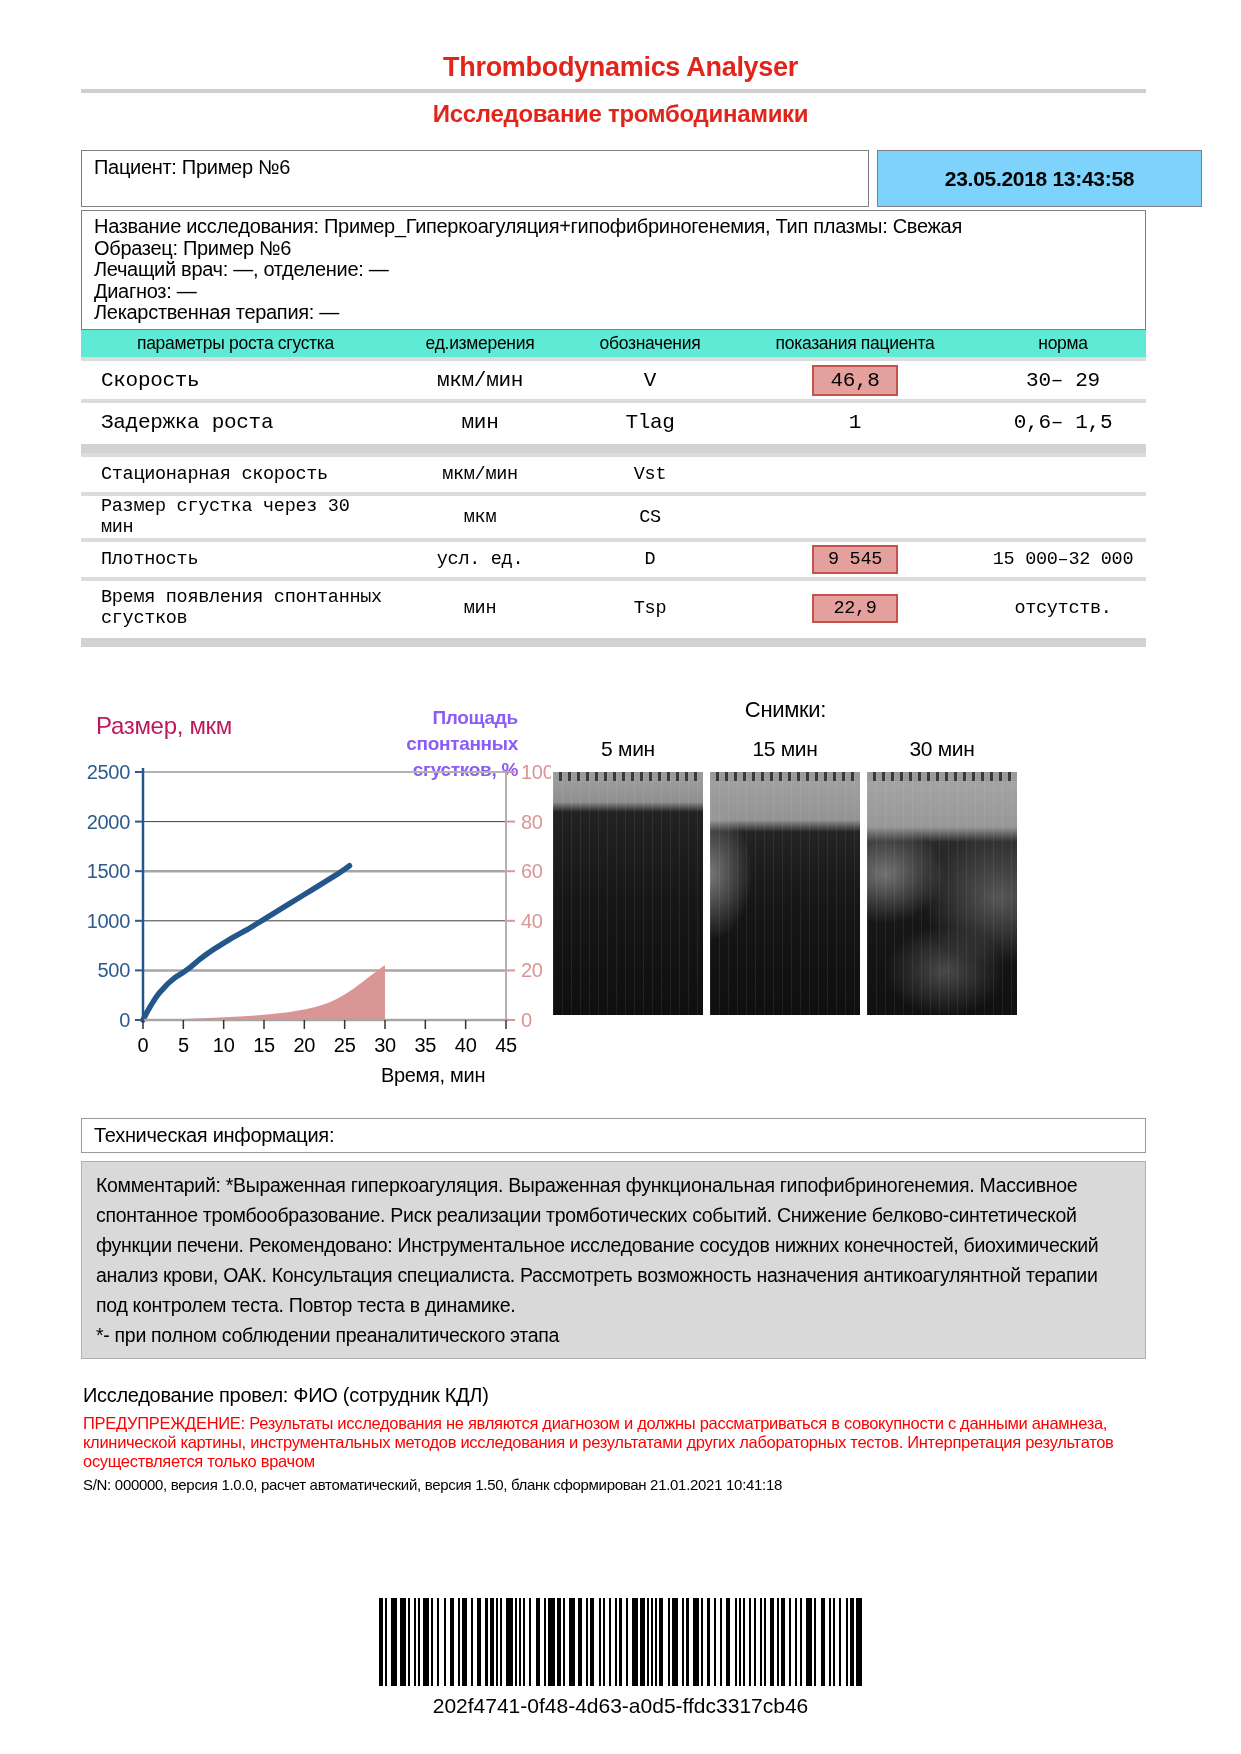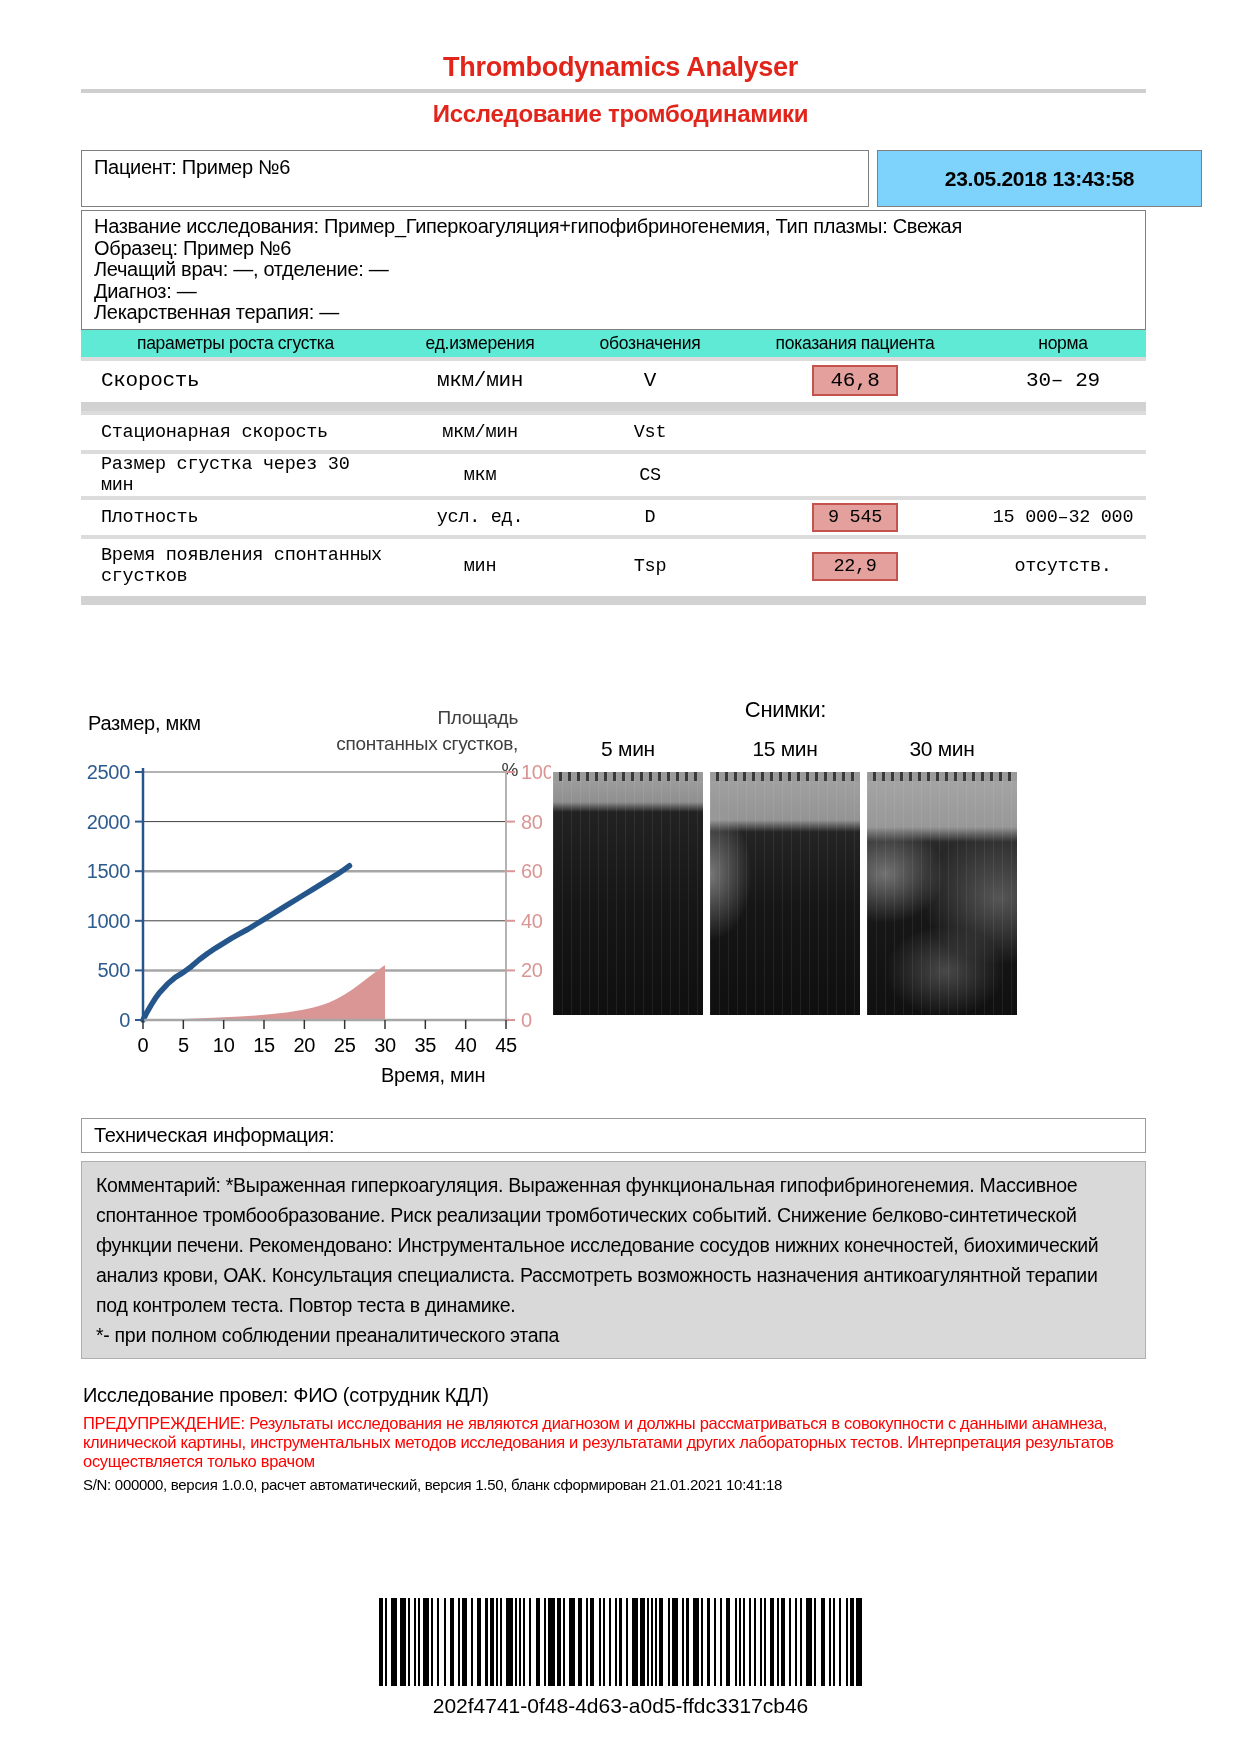--- a/index.html
+++ b/index.html
@@ -33,23 +33,23 @@
   table.params td{text-align:center;font-size:18.5px;height:35px;
     border-top:4px solid #dcdcdc;padding:0;font-family:Liberation Mono, monospace;}
   table.params td.param{text-align:left;padding-left:20px;}
   table.params tr.large td{font-size:21px;height:38px;}
   table.params tr.tsp td{height:54px;}
   table.params tr.band td{background:#d2d2d2;height:9px;border-top:3px solid #fff;
     border-bottom:3px solid #fff;font-size:0;}
   .hl{display:inline-block;min-width:58px;padding:2px 12px;
     background:#e3a09c;border:2px solid #c4534d;}
 
-  .chart-label-left{position:absolute;top:712px;left:88px;font-size:20px;color:#000000;}
+  .chart-label-left{position:absolute;top:712px;left:96px;font-size:24px;color:#be185d;}
   .chart-label-right{position:absolute;top:705px;left:332px;width:186px;text-align:right;
-    font-size:19px;line-height:26px;color:#404040;}
+    font-size:19px;line-height:26px;color:#8b5cf6;font-weight:bold;}
   #chart-svg{position:absolute;top:700px;left:81px;}
 
   .snaps-title{position:absolute;top:697px;left:553px;width:465px;text-align:center;font-size:22px;}
   .snap-label{position:absolute;top:737px;width:150px;text-align:center;font-size:21px;}
   .snap-img{position:absolute;top:772px;width:150px;height:243px;background-color:#141414;overflow:hidden;}
   .snap-img::before{content:'';position:absolute;top:0;left:0;right:0;height:9px;
     background:repeating-linear-gradient(90deg,#9a9a9a 0 6px,#3a3a3a 6px 9px);}
   .snap-1{background:
     linear-gradient(180deg,#9c9c9c 9px,#8f8f8f 30px,#222 40px,#161616 55%,#0f0f0f 100%),
     #141414;}
@@ -118,20 +118,27 @@
       <th>норма</th>
     </tr>
   </thead>
   <tbody>
     <tr class="large">
       <td class="param">Скорость</td>
       <td>мкм/мин</td>
       <td>V</td>
       <td><span class="hl">46,8</span></td>
       <td>30– 29</td>
+    </tr>
+    <tr class="large">
+      <td class="param">Задержка роста</td>
+      <td>мин</td>
+      <td>Tlag</td>
+      <td>1</td>
+      <td>0,6– 1,5</td>
     </tr>
     <tr class="band">
         <td colspan="5"></td>
       </tr>
     <tr>
       <td class="param">Стационарная скорость</td>
       <td>мкм/мин</td>
       <td>Vst</td>
       <td></td>
       <td></td>

